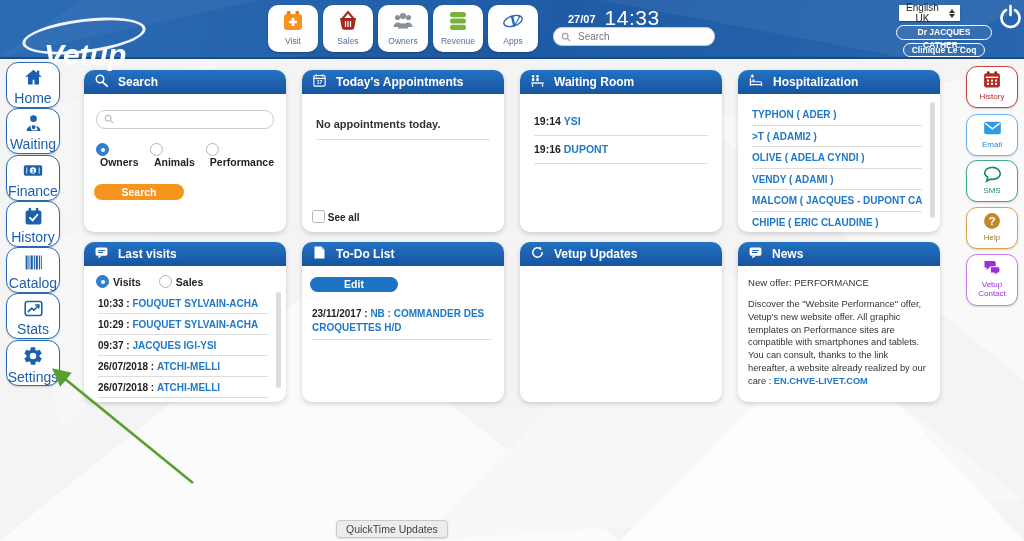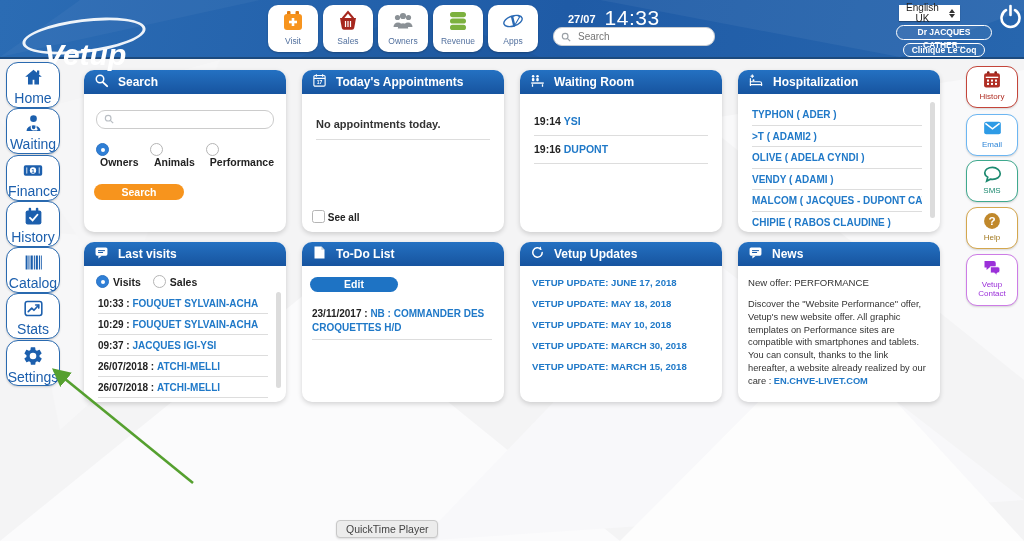--- a/index.html
+++ b/index.html
@@ -63,21 +63,21 @@
   #p-wait{left:520px;top:70px;height:162px;}
   #p-wait .rows{margin:14px 14px 2px;}
   #p-wait .row{padding:7px 0 8px;border-bottom:1px solid #ddd;font-size:10.5px;}
   
   #p-hosp{left:738px;top:70px;height:162px;}
   #p-hosp .rows{margin:10px 18px 0 14px;}
   #p-hosp .hrow{padding:5px 0 4.5px;border-bottom:1px solid #ddd;font-size:10px;white-space:nowrap;overflow:hidden;}
   #p-hosp .hrow:last-child{border-bottom:none;}
   
   #p-visits{left:84px;top:242px;height:160px;}
-  #p-visits .radios{margin:9px 12px 0;display:flex;gap:12px;align-items:center;}
+  #p-visits .radios{margin:9px 12px 0;display:flex;gap:18px;align-items:center;}
   #p-visits .rows{margin:5px 18px 0 14px;}
   #p-visits .vrow{padding:5px 0 4px;border-bottom:1px solid #ddd;font-size:10px;white-space:nowrap;overflow:hidden;}
   
   #p-todo{left:302px;top:242px;height:160px;}
   .bluebtn{margin:11px 0 0 8px;width:88px;height:15px;line-height:15px;border-radius:8px;background:#1e73c4;color:#fff;font-size:10.5px;font-weight:bold;text-align:center;cursor:pointer;}
   #p-todo .item{margin:15px 12px 0 10px;font-size:10px;line-height:1.35;}
   #p-todo .divider{margin:5px 12px 0 10px;}
   
   #p-updates{left:520px;top:242px;height:160px;}
   #p-updates .rows{margin:11px 12px 0;}
@@ -364,21 +364,21 @@
         </svg></span>
     <span class="ptitle">Hospitalization</span>
   </div>
   <div class="rows">
 
   <div class="hrow"><a class="lnk">TYPHON ( ADER )</a></div>
       <div class="hrow"><a class="lnk">&gt;T ( ADAMI2 )</a></div>
       <div class="hrow"><a class="lnk">OLIVE ( ADELA CYNDI )</a></div>
       <div class="hrow"><a class="lnk">VENDY ( ADAMI )</a></div>
       <div class="hrow"><a class="lnk">MALCOM ( JACQUES - DUPONT CATHY - ERIC )</a></div>
-      <div class="hrow"><a class="lnk">CHIPIE ( RABOS CLAUDINE )</a></div>
+      <div class="hrow"><a class="lnk">CHIPIE ( ERIC CLAUDINE )</a></div>
     </div>
   <div class="scrollthumb" style="right:5px;top:32px;height:116px"></div>
 </div>
 
 <div class="panel" id="p-visits">
   <div class="phead">
     <span><svg width="15" height="15" viewBox="0 0 24 24">
           <rect x="2.5" y="4" width="19" height="13" rx="2.5" fill="#fff"></rect>
           <path d="M7 17 v4.5 l5.5 -4.5 z" fill="#fff"></path>
           <path d="M6.5 9 h11 M6.5 12 h8" stroke="#1a5ca9" stroke-width="1.6"></path>
@@ -417,28 +417,20 @@
 </div>
 
 <div class="panel" id="p-updates">
   <div class="phead">
     <span><svg width="15" height="15" viewBox="0 0 24 24">
           <path d="M19.5 12 a7.5 7.5 0 1 1 -2.2 -5.3" fill="none" stroke="#fff" stroke-width="2.4" stroke-linecap="round"></path>
           <path d="M17.5 2.5 l0.3 4.6 -4.5 -0.6 z" fill="#fff"></path>
         </svg></span>
     <span class="ptitle">Vetup Updates</span>
   </div>
-  <div class="rows">
-
-  <div class="urow"><a class="lnk">VETUP UPDATE: JUNE 17, 2018</a></div>
-      <div class="urow"><a class="lnk">VETUP UPDATE: MAY 18, 2018</a></div>
-      <div class="urow"><a class="lnk">VETUP UPDATE: MAY 10, 2018</a></div>
-      <div class="urow"><a class="lnk">VETUP UPDATE: MARCH 30, 2018</a></div>
-      <div class="urow"><a class="lnk">VETUP UPDATE: MARCH 15, 2018</a></div>
-    </div>
 </div>
 
 <div class="panel" id="p-news">
   <div class="phead">
     <span><svg width="15" height="15" viewBox="0 0 24 24">
           <rect x="2.5" y="4" width="19" height="13" rx="2.5" fill="#fff"></rect>
           <path d="M7 17 v4.5 l5.5 -4.5 z" fill="#fff"></path>
           <path d="M6.5 9 h11 M6.5 12 h8" stroke="#1a5ca9" stroke-width="1.6"></path>
         </svg></span>
     <span class="ptitle">News</span>
@@ -449,13 +441,13 @@
 
 <svg id="arrow" width="1024" height="541">
   <defs>
       <marker id="ah" markerWidth="9" markerHeight="9" refX="6" refY="3.5" orient="auto">
         <path d="M0,0 L7,3.5 L0,7 z" fill="#55a02f"></path>
       </marker>
     </defs>
   <line x1="193" y1="483" x2="54" y2="370" stroke="#55a02f" stroke-width="2.6" marker-end="url(#ah)"></line>
 </svg>
 
-<div id="docktip">QuickTime Player</div>
+<div id="docktip">QuickTime Updates</div>
 
 </body></html>

